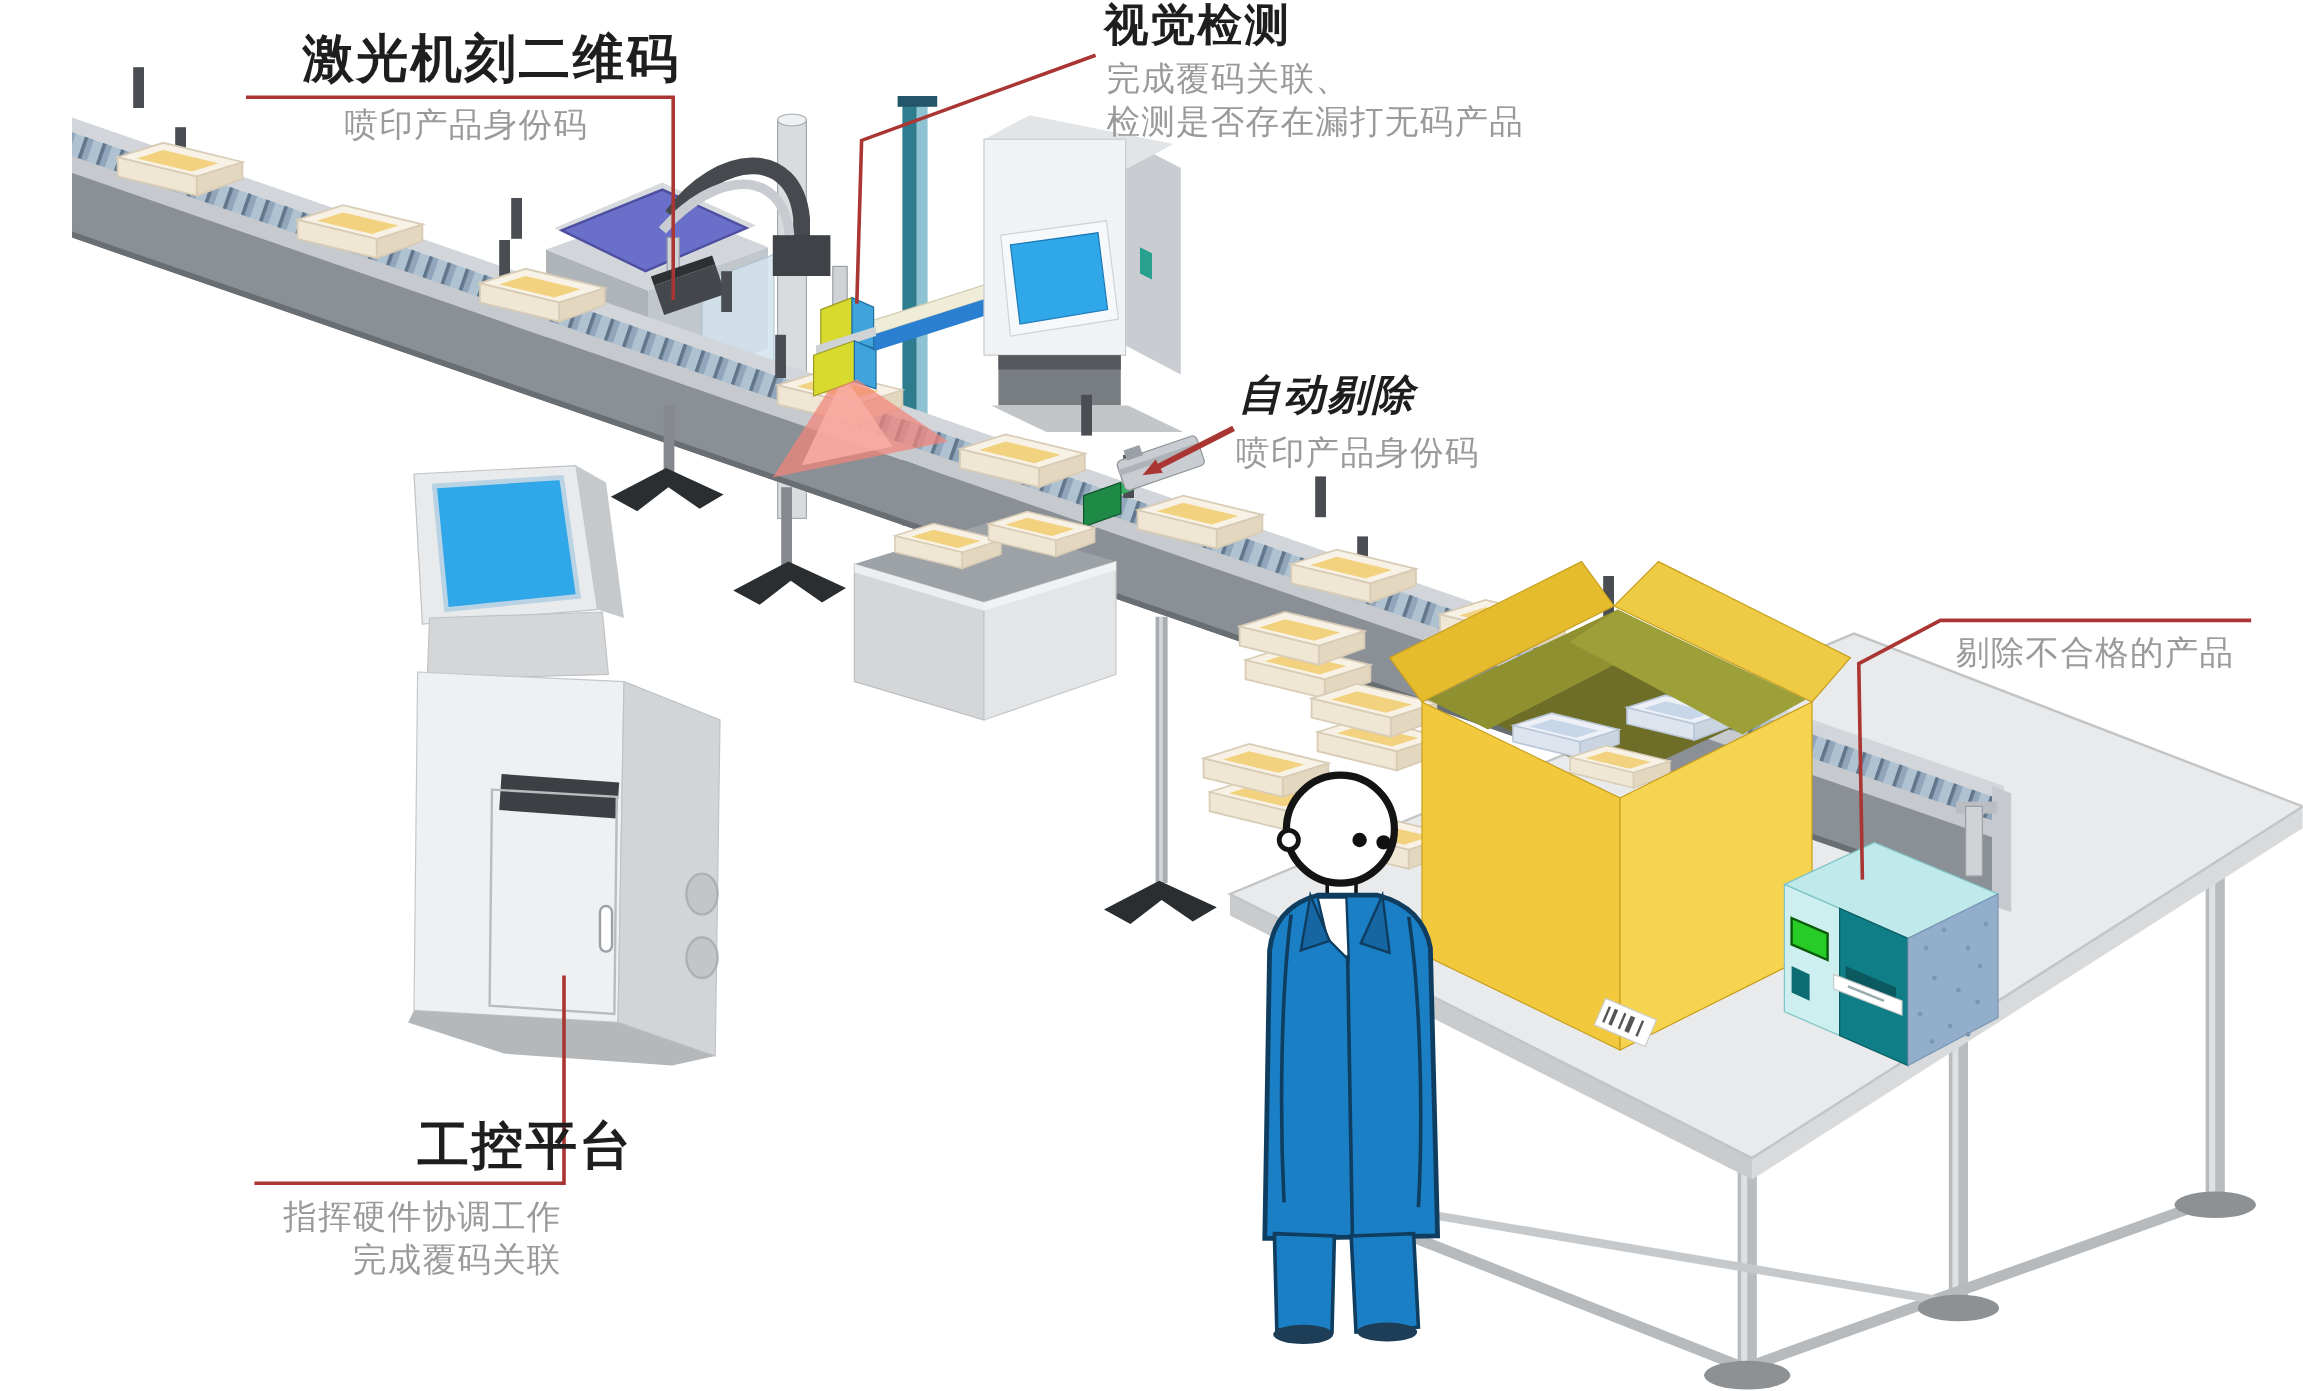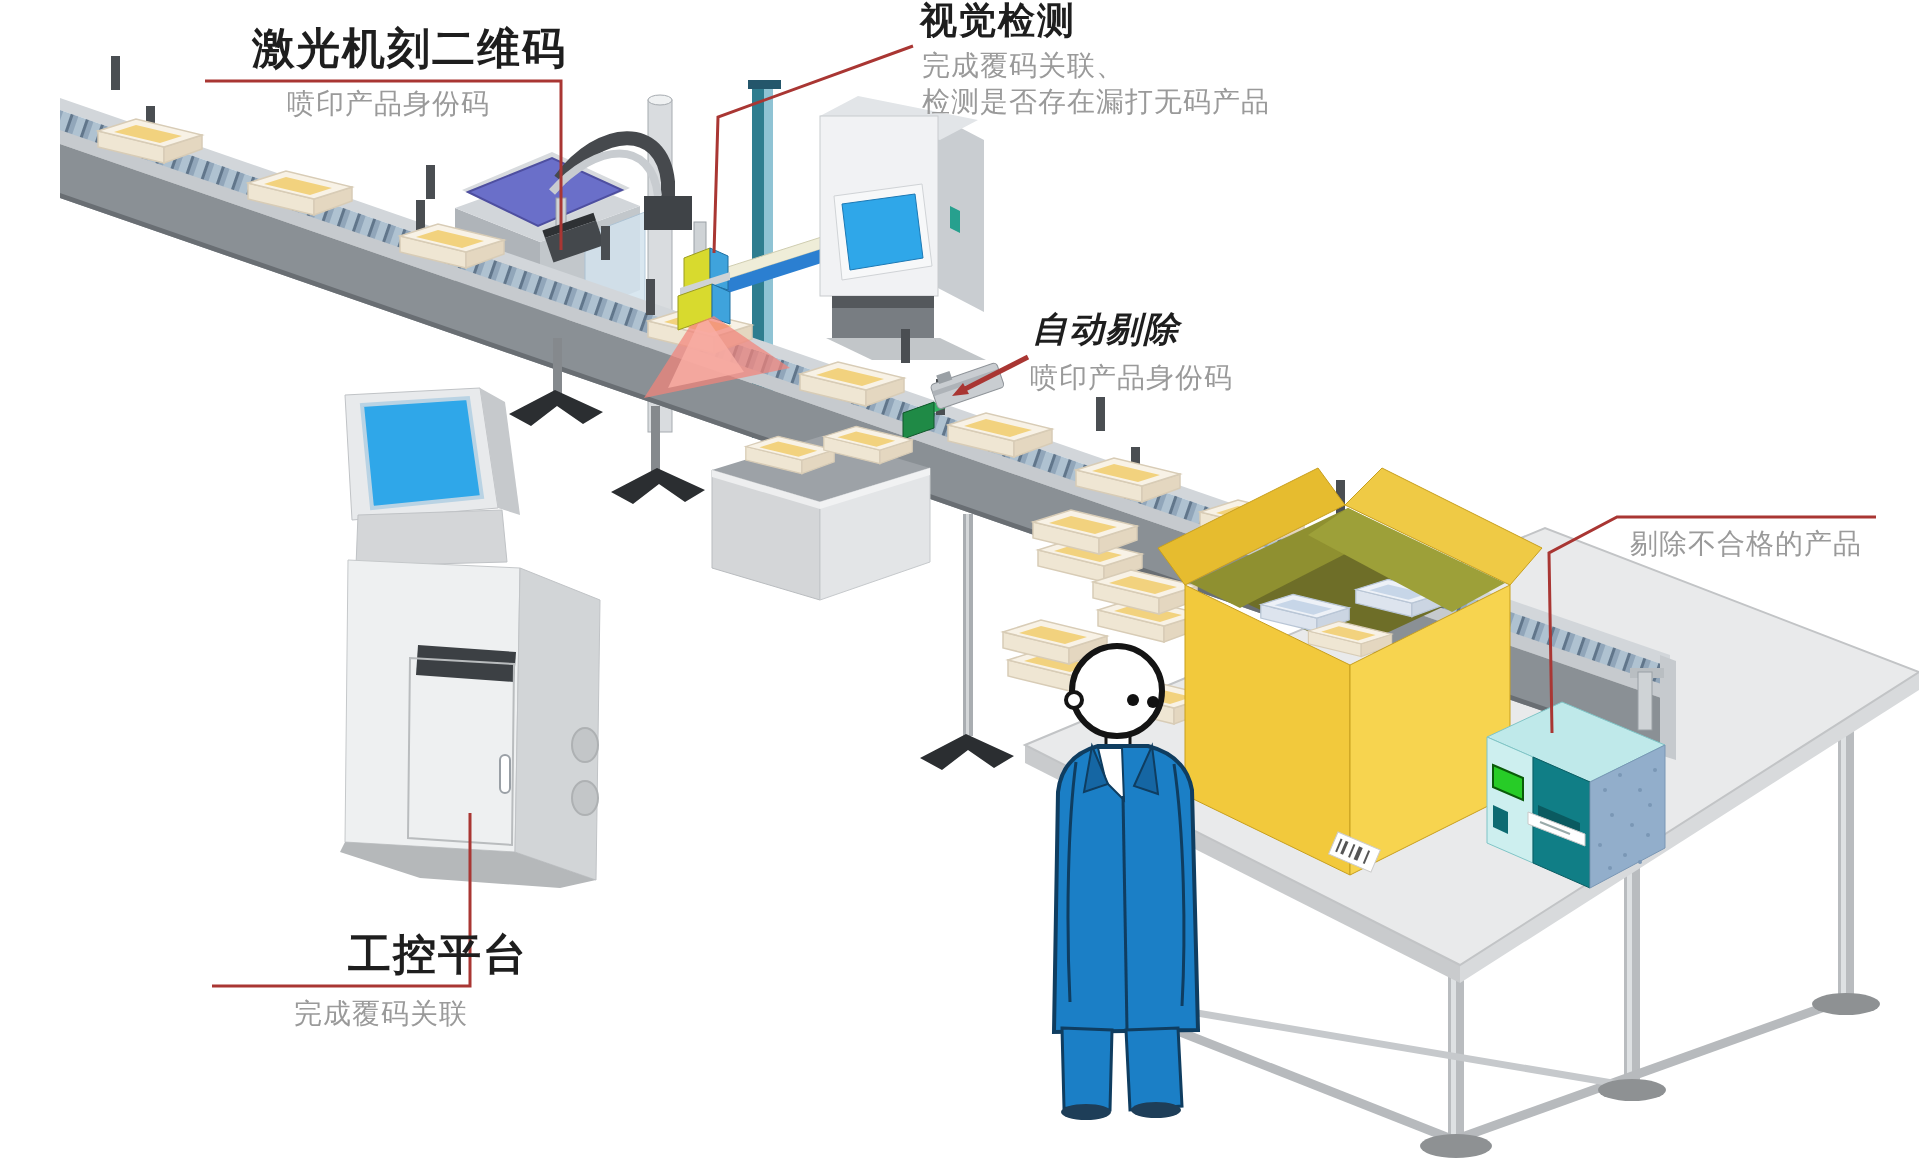--- a/index.html
+++ b/index.html
@@ -313,17 +313,18 @@
 </div>
 
 <div class="callout s28" style="left:1630px;top:526px;">
   <span class="callout-sub">剔除不合格的产品</span>
 </div>
 
 <div class="callout" style="left:312px;top:926px;">
   <div class="callout-title t38">工控平台</div>
 </div>
 <div class="callout s28 right" style="left:180px;top:996px;width:288px;">
+  <div class="callout-sub">指挥硬件协调工作</div>
   <div class="callout-sub">完成覆码关联</div>
 </div>
 
 
 </div>
 
 </body></html>

